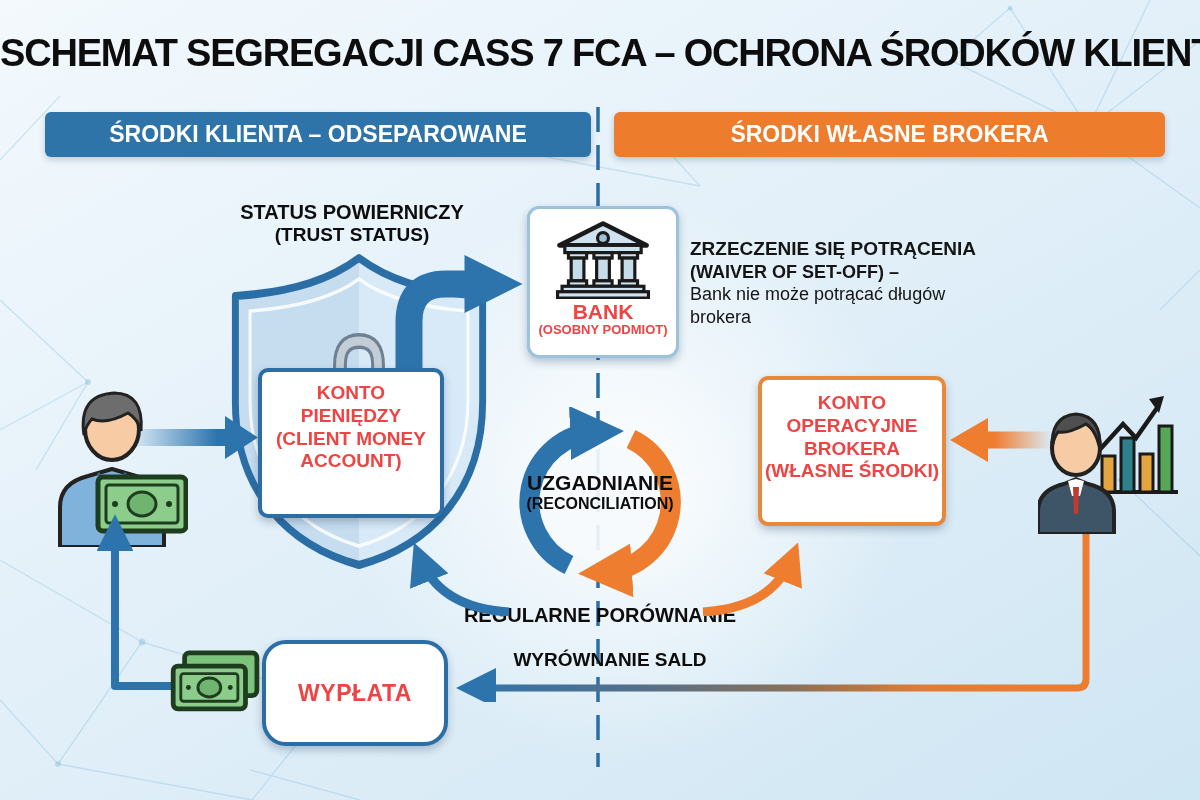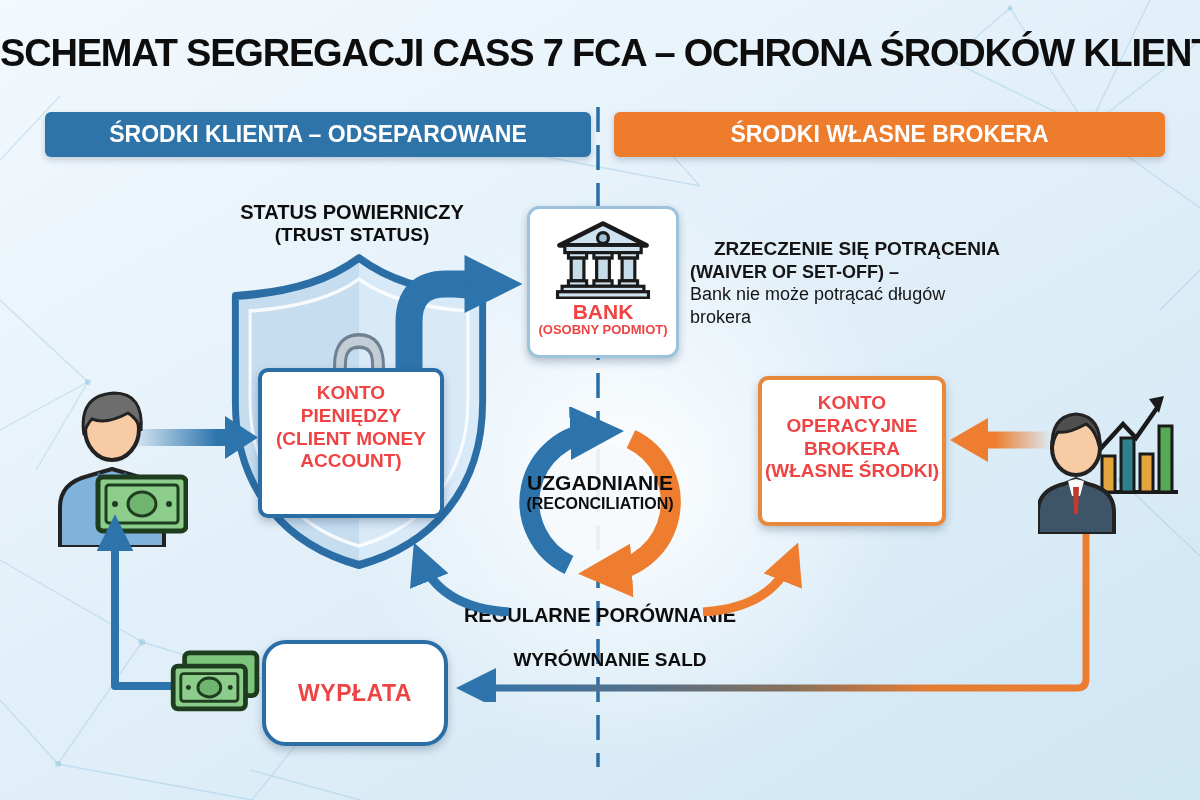--- a/index.html
+++ b/index.html
@@ -24,21 +24,21 @@
   #bankBox .nm{display:block;font-size:21px;line-height:1.0;}
   #bankBox .sub{display:block;font-size:13px;line-height:1.3;}
   #brokerBox{left:758px;top:376px;width:180px;height:130px;border:4px solid #e8883b;
     font-size:19px;line-height:1.2;padding-top:12px;}
   #withdrawBox{left:262px;top:640px;width:178px;height:98px;border:4px solid #2b6ea6;
     border-radius:24px;font-size:23px;line-height:98px;letter-spacing:.5px;}
   .lbl{position:absolute;font-weight:bold;color:#0d0d0d;text-align:center;}
   #trustLbl{left:227px;top:200px;width:250px;font-size:20px;line-height:1.2;}
   #trustLbl .l2{font-size:19px;}
   #waiverTxt{left:690px;top:237px;width:310px;text-align:left;font-size:18px;line-height:1.25;color:#151515;}
-  #waiverTxt .b1{font-weight:bold;font-size:19px;text-align:right;}
+  #waiverTxt .b1{font-weight:bold;font-size:19px;}
   #waiverTxt .b2{font-weight:bold;}
   #waiverTxt .r{font-weight:normal;}
   #reconTxt{left:506px;top:471px;width:188px;line-height:1.15;}
   #reconTxt .l1{display:block;font-size:21px;}
   #reconTxt .l2{display:block;font-size:16px;}
   #regCompare{left:440px;top:604px;width:320px;font-size:20px;}
   #balSettle{left:500px;top:649px;width:220px;font-size:19px;}
   .ln{display:block;}
 </style>
 </head>

